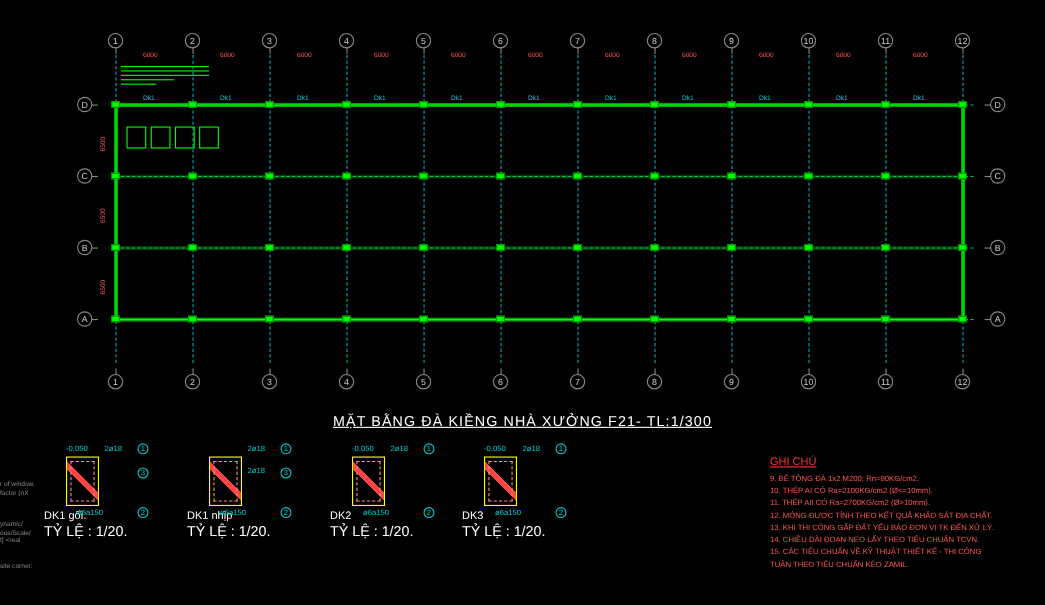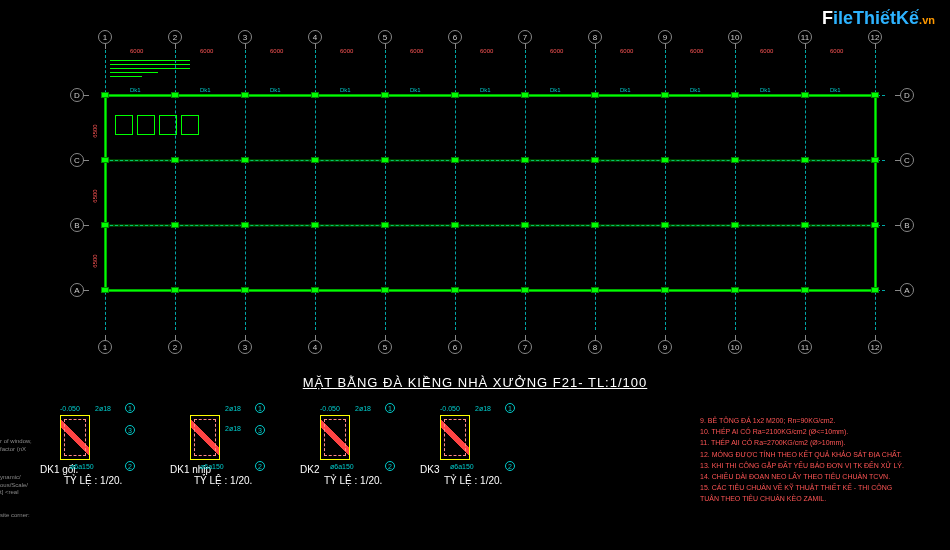--- a/index.html
+++ b/index.html
@@ -118,22 +118,21 @@
   inset: 3px;
   border: 1px dashed #ff8888;
 }
 .detail-label {
   color: #fff;
   font-size: 10px;
   margin-top: 4px;
 }
 .detail-scale {
   color: #fff;
-  font-size: 10px;
-  margin-left: 24px;
+  font-size: 13px;
 }
 .detail-dim {
   color: #00cccc;
   font-size: 7px;
   position: absolute;
 }
 .detail-callout {
   position: absolute;
   width: 10px;
   height: 10px;
@@ -189,33 +188,30 @@
   height: 1px;
   background: #00ff00;
   margin-bottom: 3px;
 }
 </style>
 </head>
 <body>
 
 <div class="canvas">
 
-  <div class="logo">
-    <span class="f">F</span><span class="ile">ile</span><span class="thietke">ThiếtKế</span><span class="vn">.vn</span>
-  </div>
 
   <div class="extra-lines">
     <div></div>
       <div></div>
       <div></div>
       <div style="width:60%"></div>
       <div style="width:40%"></div>
   </div>
 
-  <div class="title">MẶT BẰNG ĐÀ KIỀNG NHÀ XƯỞNG F21- TL:1/100</div>
+  <div class="title">MẶT BẰNG ĐÀ KIỀNG NHÀ XƯỞNG F21- TL:1/300</div>
 
   <div class="detail" style="left:40px; top:415px">
     <div class="detail-dim" style="top:-10px;left:20px">-0.050</div>
     <div class="detail-dim" style="top:-10px;left:55px">2ø18</div>
     <div class="detail-callout" style="top:-12px;left:85px">1</div>
     <div class="detail-callout" style="top:10px;left:85px">3</div>
     <div class="detail-box"></div>
     <div class="detail-dim" style="top:48px;left:30px">ø6a150</div>
     <div class="detail-callout" style="top:46px;left:85px">2</div>
     <div class="detail-label">DK1 gối.</div>
@@ -250,20 +246,21 @@
     <div class="detail-dim" style="top:-10px;left:55px">2ø18</div>
     <div class="detail-callout" style="top:-12px;left:85px">1</div>
     <div class="detail-box"></div>
     <div class="detail-dim" style="top:48px;left:30px">ø6a150</div>
     <div class="detail-callout" style="top:46px;left:85px">2</div>
     <div class="detail-label">DK3</div>
     <div class="detail-scale">TỶ LỆ : 1/20.</div>
   </div>
 
   <div class="notes">
+    <div class="notes-title">GHI CHÚ</div>
     <div class="notes-item">9. BÊ TÔNG ĐÁ 1x2 M200; Rn=90KG/cm2.</div>
     <div class="notes-item">10. THÉP AI CÓ Ra=2100KG/cm2 (Ø&lt;=10mm).</div>
     <div class="notes-item">11. THÉP AII CÓ Ra=2700KG/cm2 (Ø&gt;10mm).</div>
     <div class="notes-item">12. MÓNG ĐƯỢC TÍNH THEO KẾT QUẢ KHẢO SÁT ĐỊA CHẤT.</div>
     <div class="notes-item">13. KHI THI CÔNG GẶP ĐẤT YẾU BÁO ĐƠN VỊ TK ĐẾN XỬ LÝ.</div>
     <div class="notes-item">14. CHIỀU DÀI ĐOẠN NEO LẤY THEO TIÊU CHUẨN TCVN.</div>
     <div class="notes-item">15. CÁC TIÊU CHUẨN VỀ KỸ THUẬT THIẾT KẾ - THI CÔNG</div>
     <div class="notes-item">TUÂN THEO TIÊU CHUẨN KÈO ZAMIL.</div>
   </div>
 

